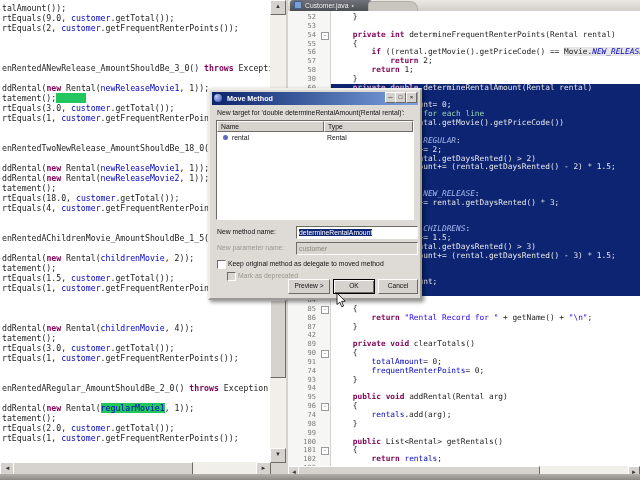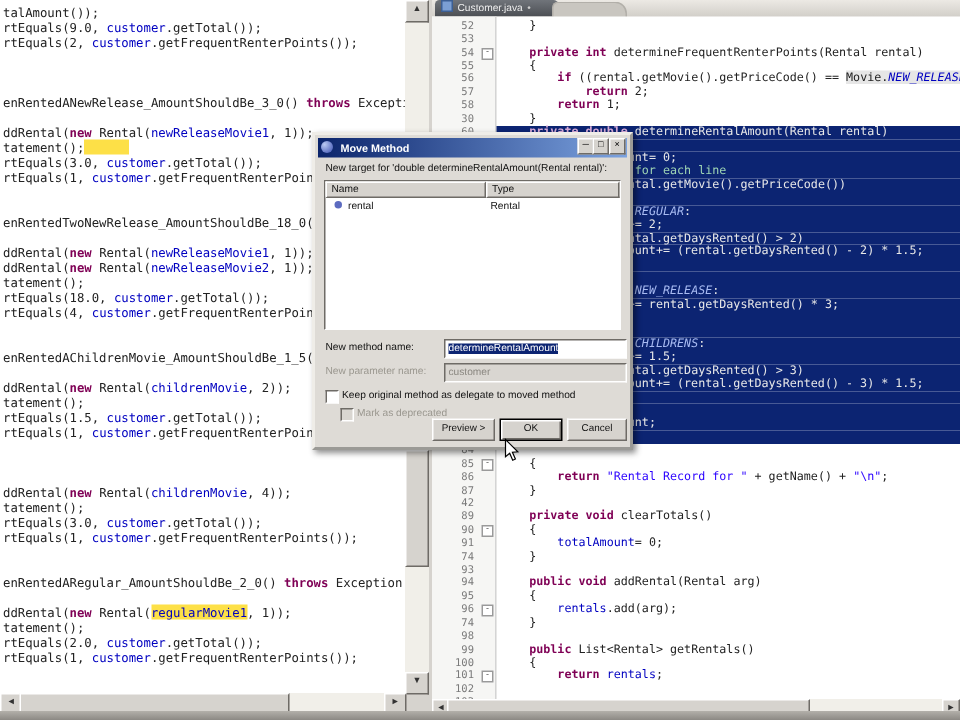--- a/index.html
+++ b/index.html
@@ -25,21 +25,21 @@
   .rline{height:8.85px;line-height:8.85px;white-space:pre;padding-left:3px;}
   .rline.sel{background:#0c2472;}
   
   .tk.d{color:#222;}
   .tk.k{color:#7f0055;font-weight:bold;}
   .tk.f{color:#0000c0;}
   .tk.sf{color:#0000c0;font-style:italic;}
   .tk.s{color:#2a00ff;}
   .tk.c{color:#3f7f5f;}
   .tk.o{background:#e6e6e6;}
-  .tk.hb{background:#fde047;}
+  .tk.hb{background:#22c55e;}
   .rline.sel .tk.d{color:#e8e8e8;}
   .rline.sel .tk.k{color:#d8aad8;}
   .rline.sel .tk.f,.rline.sel .tk.sf{color:#a8bbf2;}
   .rline.sel .tk.c{color:#9ed4b4;}
   
   #tabbar{position:absolute;left:288px;top:0;width:352px;height:11px;
           background:linear-gradient(#ece9e4,#d2cfc9);}
   #tab-active{position:absolute;left:2px;top:0;height:11px;width:74px;background:linear-gradient(#70747a,#4c4f54);
               border-radius:3px 3px 0 0;color:#eee;font-size:6.8px;line-height:11px;padding:0 4px;white-space:nowrap;}
   #tab-active .ticon{display:inline-block;width:6px;height:6px;background:#7b9fd4;border:1px solid #3c5f94;
@@ -314,20 +314,21 @@
         <div class="rline sel"><span class="tk d">        </span><span class="tk k">return</span><span class="tk d"> amount;</span></div>
         <div class="rline sel"><span class="tk d">    }</span></div>
         <div class="rline"></div>
         <div class="rline"><span class="tk d">    {</span></div>
         <div class="rline"><span class="tk d">        </span><span class="tk k">return</span><span class="tk d"> </span><span class="tk s">"Rental Record for "</span><span class="tk d"> + getName() + </span><span class="tk s">"\n"</span><span class="tk d">;</span></div>
         <div class="rline"><span class="tk d">    }</span></div>
         <div class="rline"></div>
         <div class="rline"><span class="tk d">    </span><span class="tk k">private</span><span class="tk d"> </span><span class="tk k">void</span><span class="tk d"> clearTotals()</span></div>
         <div class="rline"><span class="tk d">    {</span></div>
         <div class="rline"><span class="tk d">        </span><span class="tk f">totalAmount</span><span class="tk d">= 0;</span></div>
+        <div class="rline"><span class="tk d">        </span><span class="tk f">frequentRenterPoints</span><span class="tk d">= 0;</span></div>
         <div class="rline"><span class="tk d">    }</span></div>
         <div class="rline"></div>
         <div class="rline"><span class="tk d">    </span><span class="tk k">public</span><span class="tk d"> </span><span class="tk k">void</span><span class="tk d"> addRental(Rental arg)</span></div>
         <div class="rline"><span class="tk d">    {</span></div>
         <div class="rline"><span class="tk d">        </span><span class="tk f">rentals</span><span class="tk d">.add(arg);</span></div>
         <div class="rline"><span class="tk d">    }</span></div>
         <div class="rline"></div>
         <div class="rline"><span class="tk d">    </span><span class="tk k">public</span><span class="tk d"> List&lt;Rental&gt; getRentals()</span></div>
         <div class="rline"><span class="tk d">    {</span></div>
         <div class="rline"><span class="tk d">        </span><span class="tk k">return</span><span class="tk d"> </span><span class="tk f">rentals</span><span class="tk d">;</span></div>

